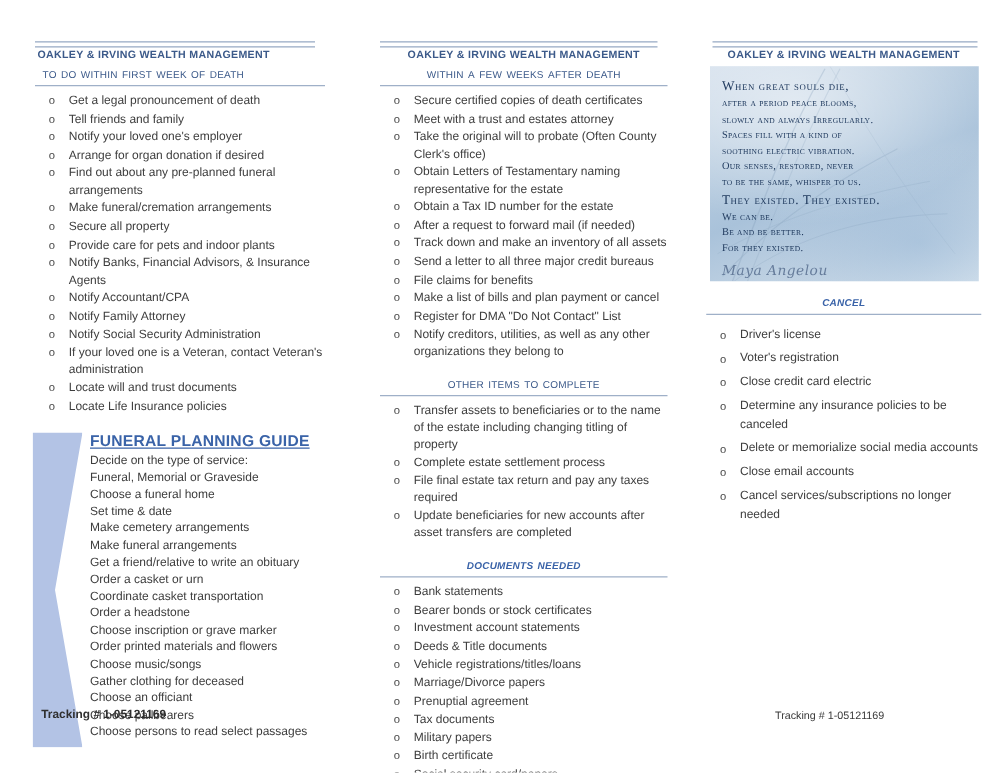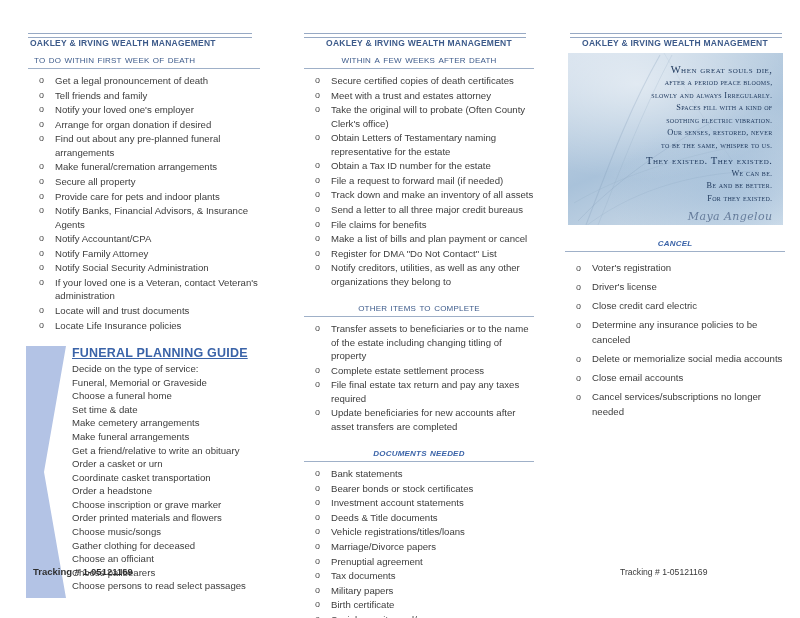--- a/index.html
+++ b/index.html
@@ -158,21 +158,21 @@
     overflow: hidden;
   }
   .poem-img .veins {
     position: absolute;
     left: 0; top: 0; right: 0; bottom: 0;
     opacity: 0.45;
   }
   .poem-text {
     position: relative;
     padding: 9px 10px 4px 10px;
-    text-align: right;
+    text-align: left;
     color: #203a5e;
     font-family: "Liberation Serif", serif;
     font-variant: small-caps;
   }
   .poem-text .l {
     display: block;
     line-height: 12.6px;
     font-size: 8.3px;
     letter-spacing: 0.3px;
   }
@@ -282,21 +282,21 @@
 
     <div class="sec-block first">
       <div class="sec-head centered">Within a Few Weeks After Death</div>
       <hr class="sec-rule">
       <ul class="olist">
         <li>Secure certified copies of death certificates</li>
         <li>Meet with a trust and estates attorney</li>
         <li>Take the original will to probate (Often County Clerk's office)</li>
         <li>Obtain Letters of Testamentary naming representative for the estate</li>
         <li>Obtain a Tax ID number for the estate</li>
-        <li>File a request to forward mail (if needed)</li>
+        <li>After a request to forward mail (if needed)</li>
         <li>Track down and make an inventory of all assets</li>
         <li>Send a letter to all three major credit bureaus</li>
         <li>File claims for benefits</li>
         <li>Make a list of bills and plan payment or cancel</li>
         <li>Register for DMA "Do Not Contact" List</li>
         <li>Notify creditors, utilities, as well as any other organizations they belong to</li>
       </ul>
     </div>
 
     <div class="sec-block">
@@ -355,22 +355,22 @@
         <span class="l">Be and be better.</span>
         <span class="l">For they existed.</span>
         <span class="poem-sig">Maya Angelou</span>
       </div>
     </div>
 
     <div class="sec-block cancel-block">
       <div class="sec-head centered italic">Cancel</div>
       <hr class="sec-rule">
       <ul class="olist">
+        <li>Driver's license</li>
         <li>Voter's registration</li>
-        <li>Driver's license</li>
         <li>Close credit card electric</li>
         <li>Determine any insurance policies to be canceled</li>
         <li>Delete or memorialize social media accounts</li>
         <li>Close email accounts</li>
         <li>Cancel services/subscriptions no longer needed</li>
       </ul>
     </div>
   </div>
 
   <div class="tracking-left">Tracking # 1-05121169</div>

